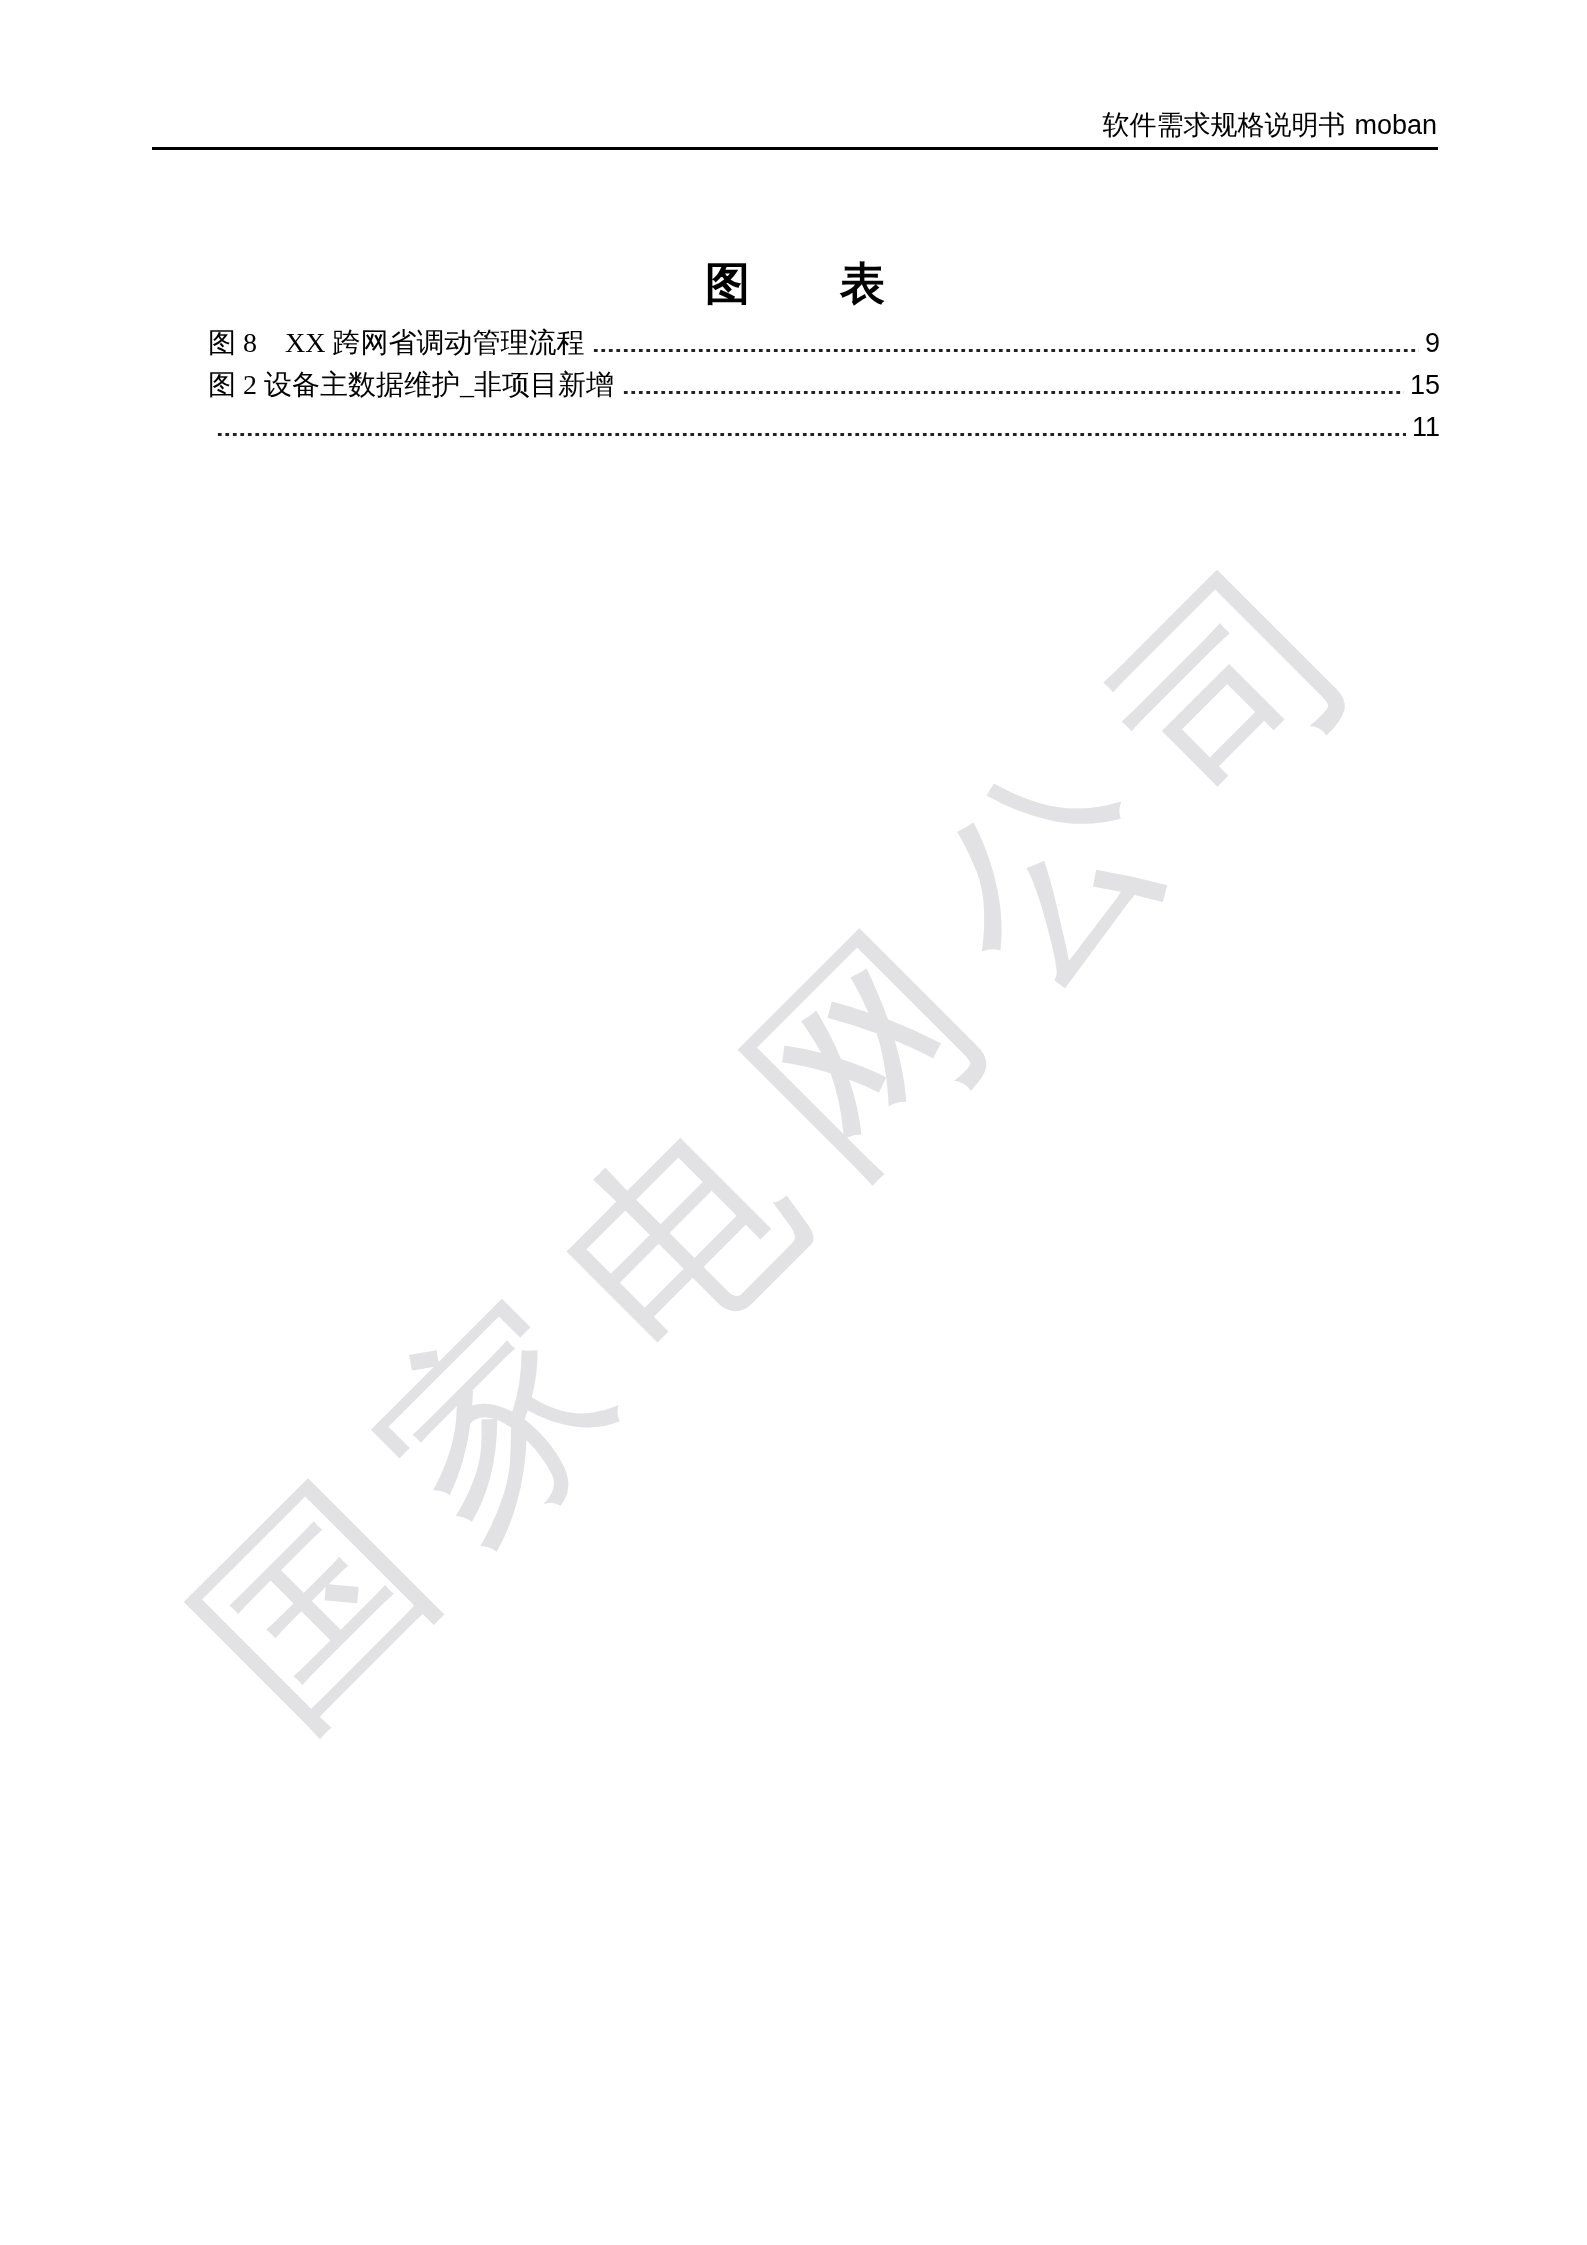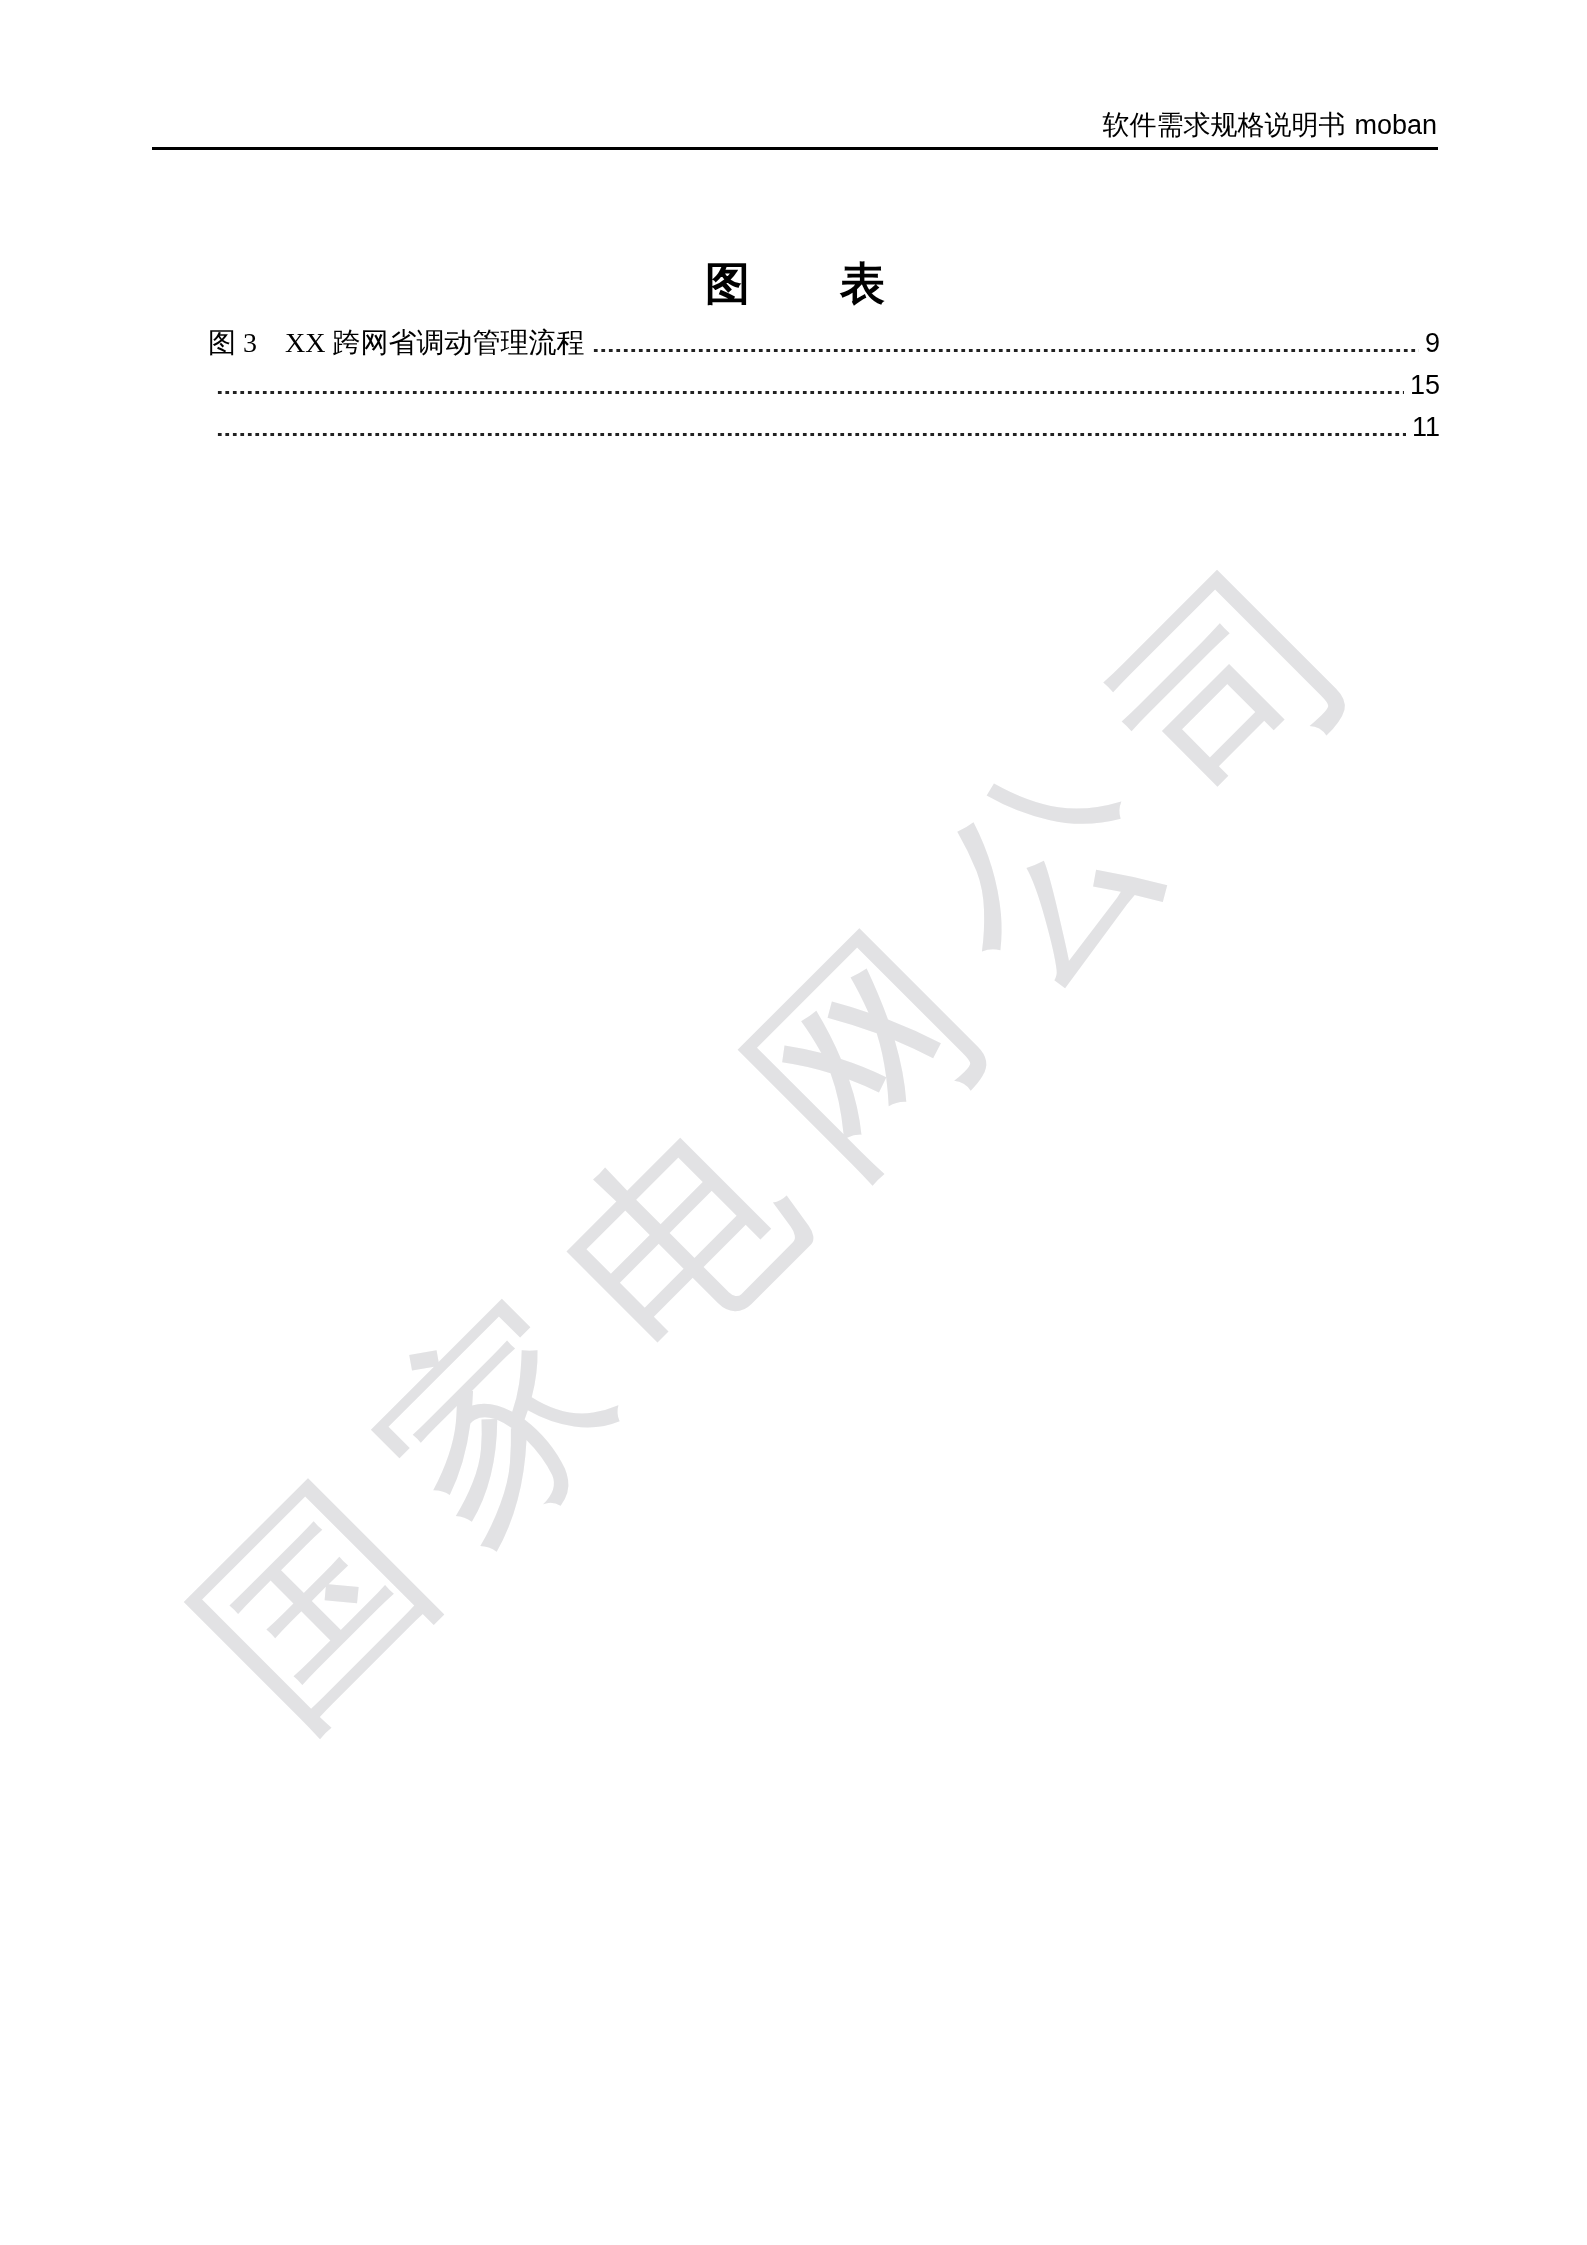--- a/index.html
+++ b/index.html
@@ -85,26 +85,27 @@
     <span class="hdr-zh">软件需求规格说明书</span><span class="hdr-en">moban</span>
   </header>
 
   <div class="header-rule"></div>
 
   <h1 class="figures-title">图　　表</h1>
 
   <nav class="toc">
 
     <div class="toc-row">
-      <span class="toc-label">图 3　XX 跨网省调动管理流程</span>
+      <span class="toc-label">图 8　XX 跨网省调动管理流程</span>
       <span class="toc-leader"></span>
       <span class="toc-page">9</span>
     </div>
 
     <div class="toc-row">
+      <span class="toc-label">图 2 设备主数据维护_非项目新增</span>
       <span class="toc-leader"></span>
       <span class="toc-page">15</span>
     </div>
 
     <div class="toc-row">
       <span class="toc-leader"></span>
       <span class="toc-page">11</span>
     </div>
 
   </nav>

